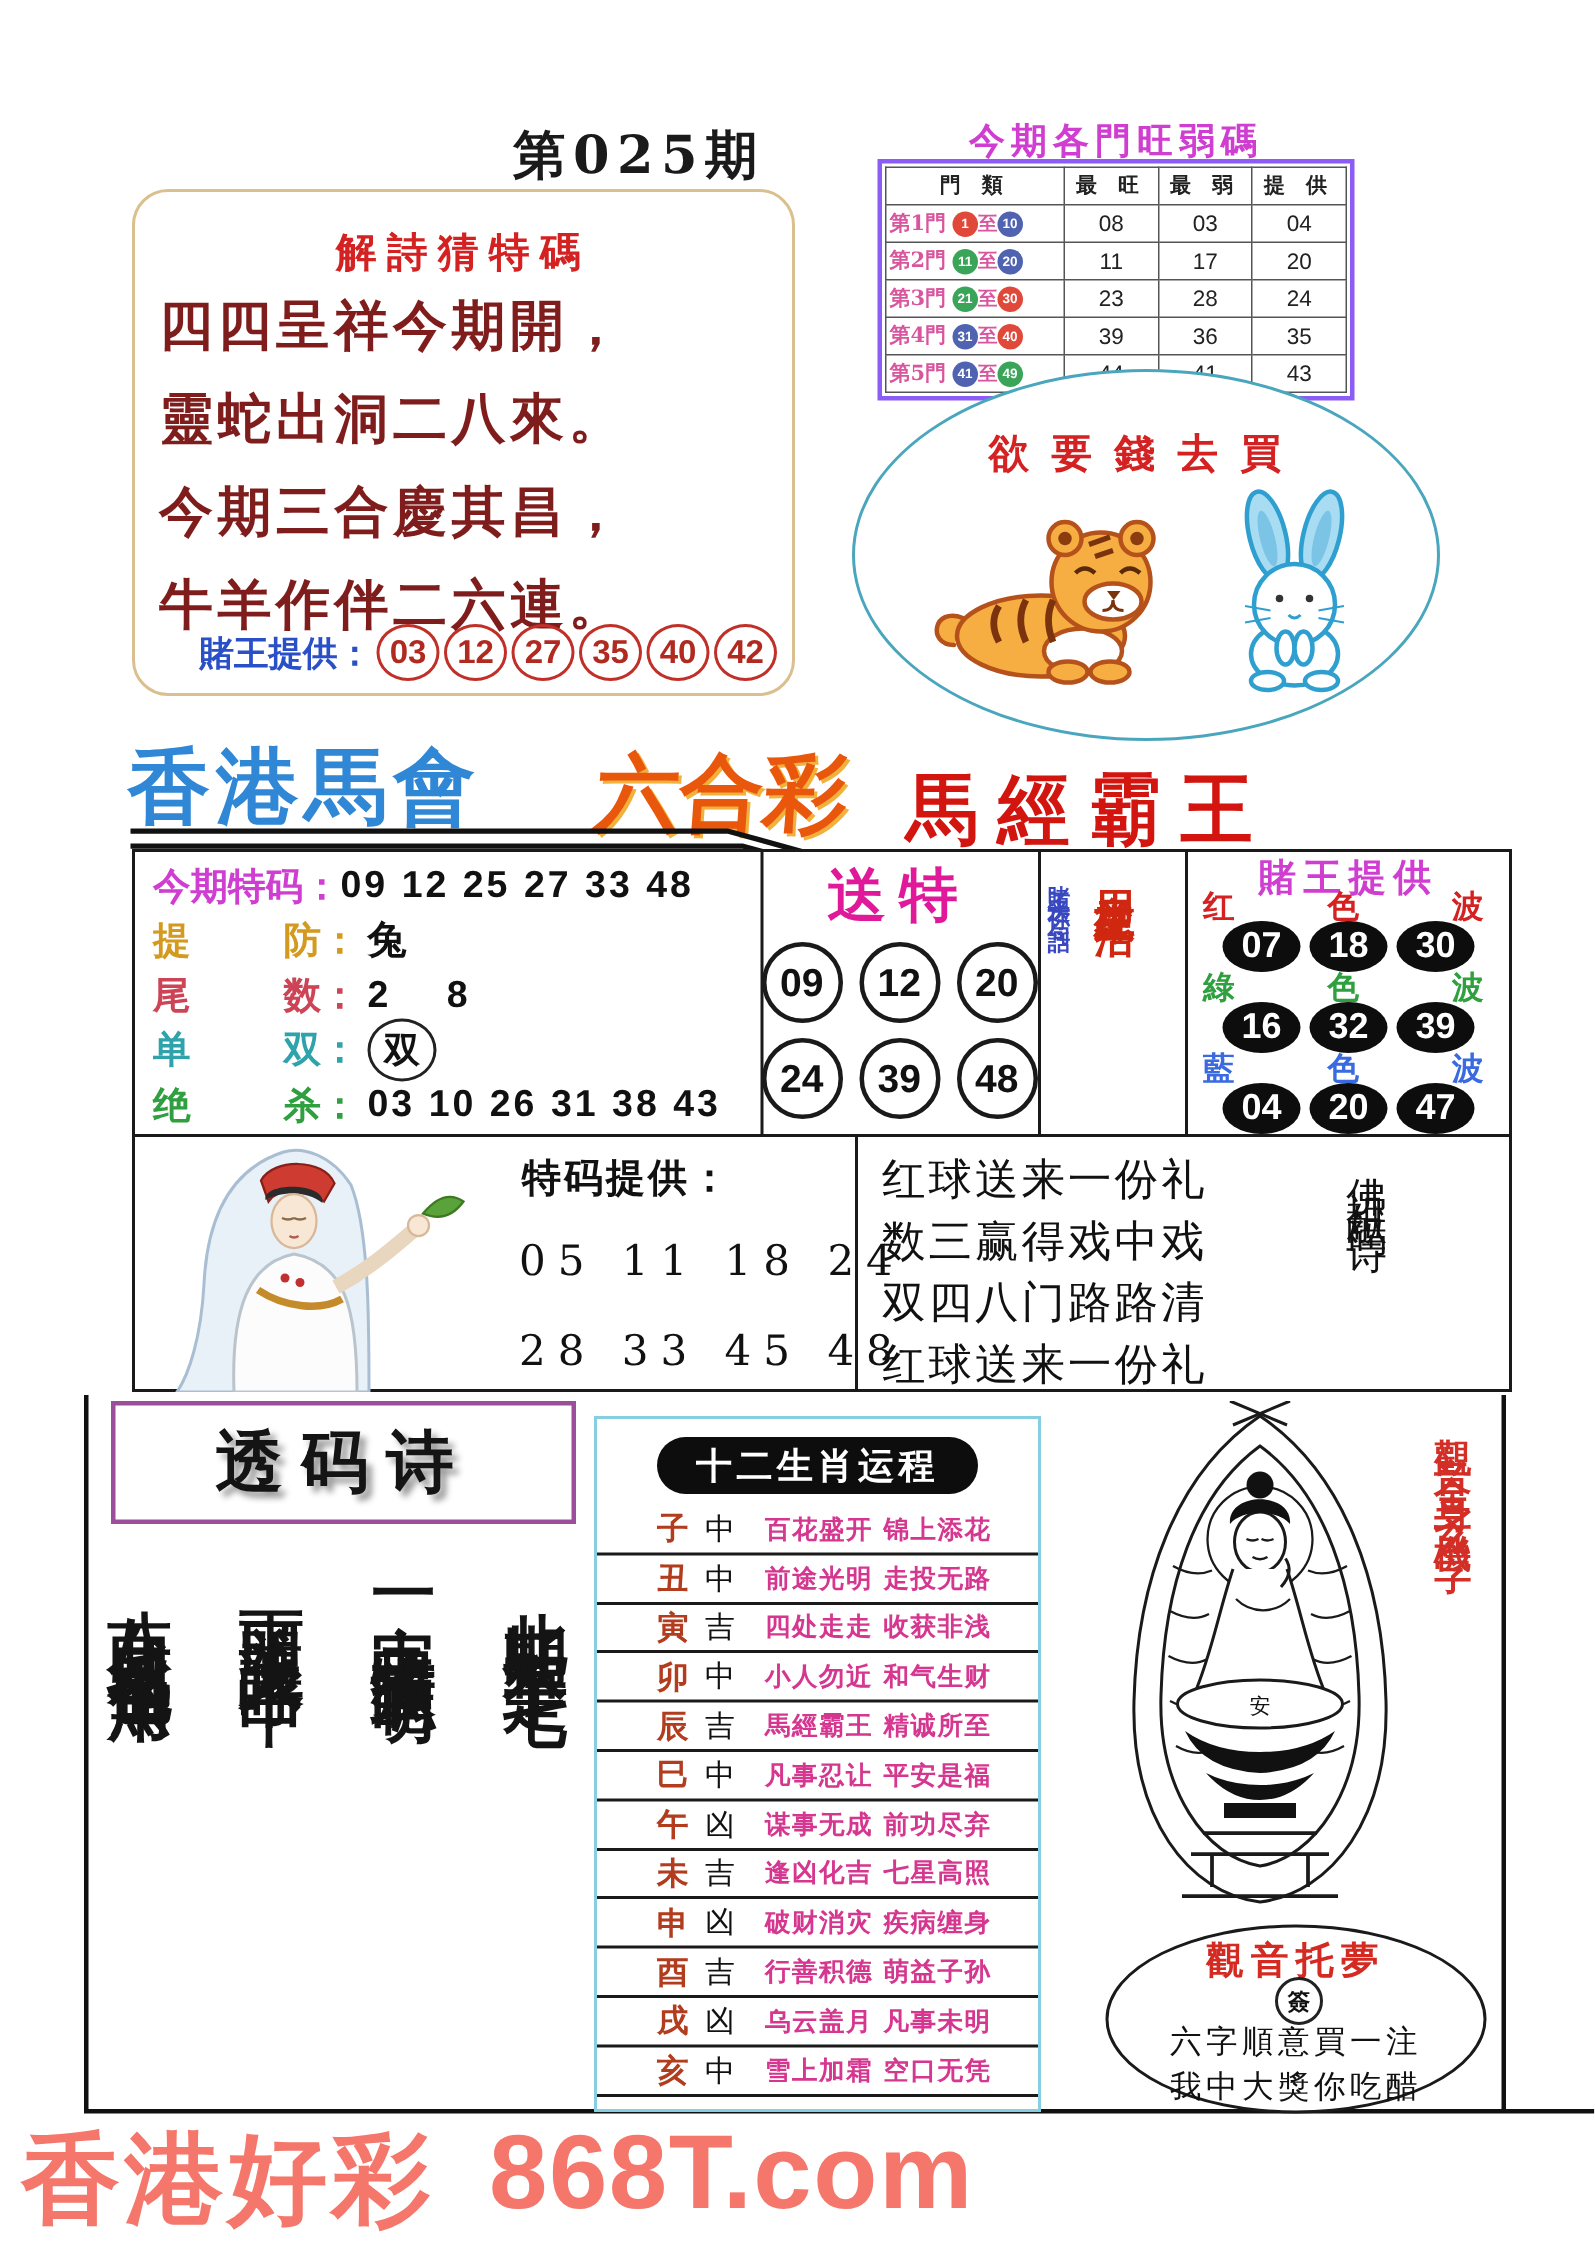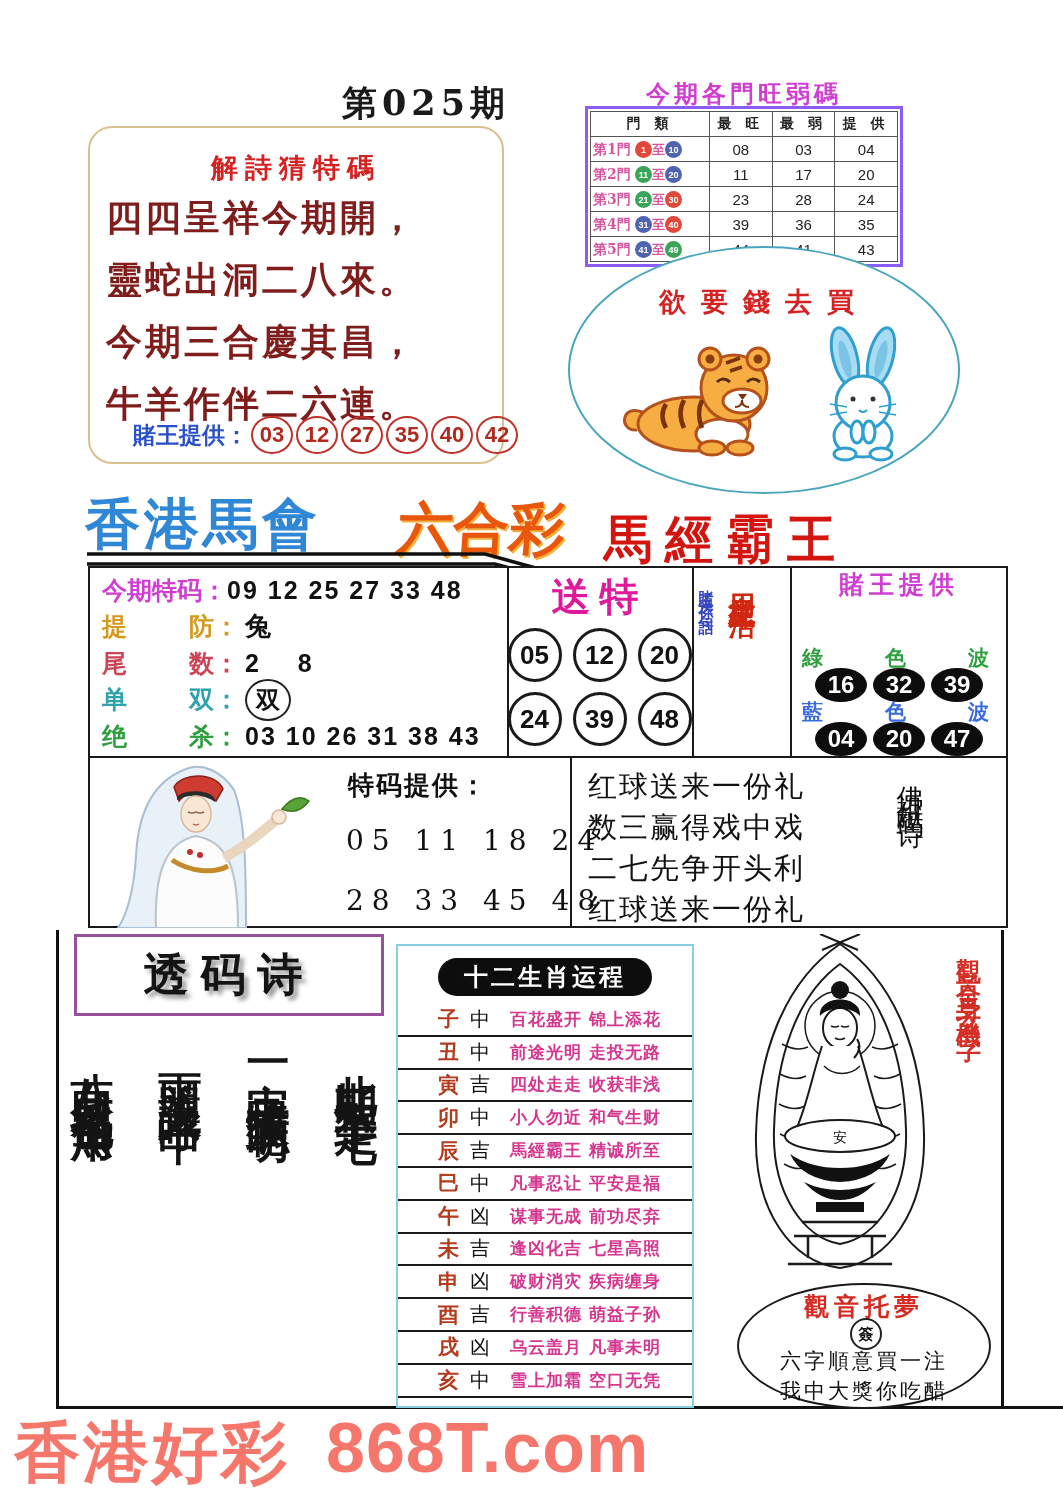--- a/index.html
+++ b/index.html
@@ -4,21 +4,21 @@
 <style>
   html,body{margin:0;padding:0;background:#fff;}
   .page{position:relative;width:1063px;height:1496px;background:#ffffff;overflow:hidden;
         font-family:"DejaVu Serif",serif;}
   .abs{position:absolute;}
 
   
   .issue{left:342px;top:80px;font-size:35px;color:#1a1a1a;letter-spacing:5px;font-weight:bold;}
 
   
-  .poem-box{left:88px;top:126px;width:412px;height:334px;border:2px solid #d9c08e;border-radius:24px;background:#fff;}
+  .poem-box{left:88px;top:126px;width:412px;height:334px;border:2px solid #d9c08e;border-radius:24px;background:#fff;padding-left:26px;}
   .poem-title{position:absolute;top:22px;left:0;width:100%;text-align:center;font-size:27px;font-weight:bold;color:#d42222;letter-spacing:7px;}
   .poem-lines{position:absolute;top:58px;left:16px;width:380px;}
   .poem-line{font-size:36px;color:#7f1d1d;font-weight:bold;line-height:62px;letter-spacing:3px;white-space:nowrap;}
   .poem-provider{position:absolute;left:10px;bottom:8px;display:flex;align-items:center;}
   .pp-label{font-size:23px;color:#2a50c8;font-weight:bold;white-space:nowrap;margin-left:33px;}
   .num-ring{width:38px;height:34px;border:2px solid #c03028;border-radius:50%;color:#b02a20;font-size:22px;font-weight:bold;
             display:flex;align-items:center;justify-content:center;margin-left:3px;font-family:"Liberation Sans",sans-serif;}
 
   
   .door-title{left:585px;top:78px;width:318px;text-align:center;font-size:24px;color:#cf3ed0;font-weight:bold;letter-spacing:4px;}
@@ -283,38 +283,46 @@
             <span>杀</span>
           </span>
         <span class="colon c-green">：</span>
         <span class="ival">03 10 26 31 38 43</span>
       </div>
     </div>
 
     <div class="songte">
       <div class="songte-title">送特</div>
       <div class="ring-row" style="top:60px">
-        <span class="big-ring">05</span>
+        <span class="big-ring">09</span>
         <span class="big-ring">12</span>
         <span class="big-ring">20</span>
       </div>
       <div class="ring-row" style="top:124px">
         <span class="big-ring">24</span>
         <span class="big-ring">39</span>
         <span class="big-ring">48</span>
       </div>
     </div>
 
     <div class="quote-col">
       <div class="quote-small">賭王送你一句話</div>
       <div class="quote-big">用意從來三二活</div>
     </div>
 
     <div class="wave-col">
       <div class="wave-title">賭王提供</div>
+      <div class="wave-group" style="top:26px">
+        <div class="wave-label" style="color: rgb(212, 34, 34);">红色波</div>
+        <div class="wave-balls">
+          <span class="wball">07</span>
+          <span class="wball">18</span>
+          <span class="wball">30</span>
+        </div>
+      </div>
       <div class="wave-group" style="top:80px">
         <div class="wave-label" style="color: rgb(47, 159, 63);">綠色波</div>
         <div class="wave-balls">
           <span class="wball">16</span>
           <span class="wball">32</span>
           <span class="wball">39</span>
         </div>
       </div>
       <div class="wave-group" style="top:134px">
         <div class="wave-label" style="color: rgb(58, 106, 224);">藍色波</div>
@@ -342,21 +350,21 @@
       <path d="M188 49 q14 -17 27 -8 q-11 15 -27 8 Z" fill="#5aa23a" stroke="#3c7a22" stroke-width="1.5"></path>
     </svg>
 
     <div class="tepr-label">特码提供：</div>
     <div class="tepr-row" style="top:256px">05 11 18 24</div>
     <div class="tepr-row" style="top:316px">28 33 45 48</div>
 
     <div class="fo-poem">
       <div class="fo-line">红球送来一份礼</div>
       <div class="fo-line">数三赢得戏中戏</div>
-      <div class="fo-line">二七先争开头利</div>
+      <div class="fo-line">双四八门路路清</div>
       <div class="fo-line">红球送来一份礼</div>
     </div>
     <div class="fo-title">佛祖献码诗</div>
   </div>
 
   <div class="abs frame-left"></div>
   <div class="abs frame-right"></div>
   <div class="abs frame-bottom"></div>
 
   <div class="abs touma-box">

